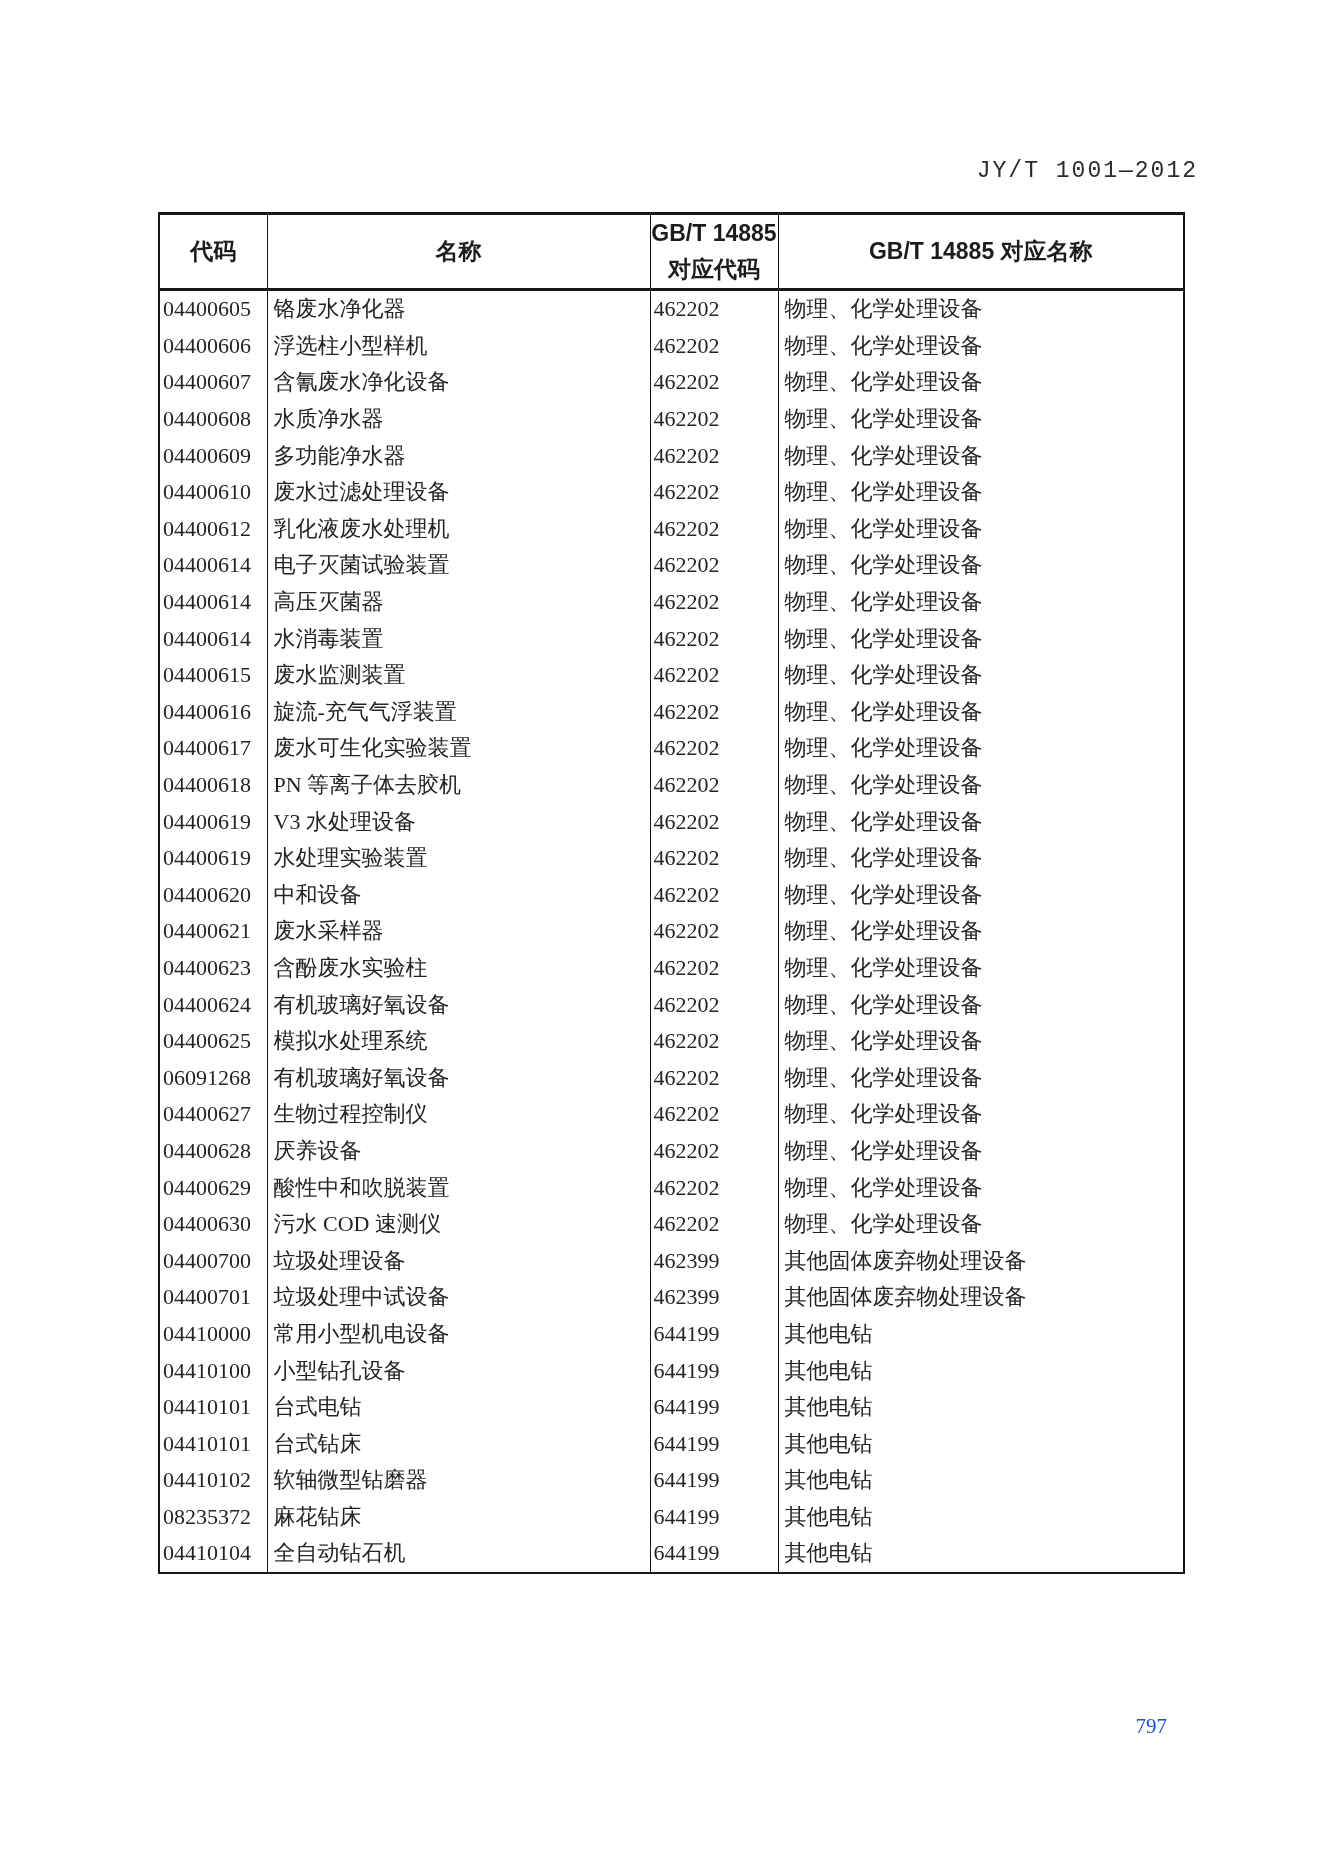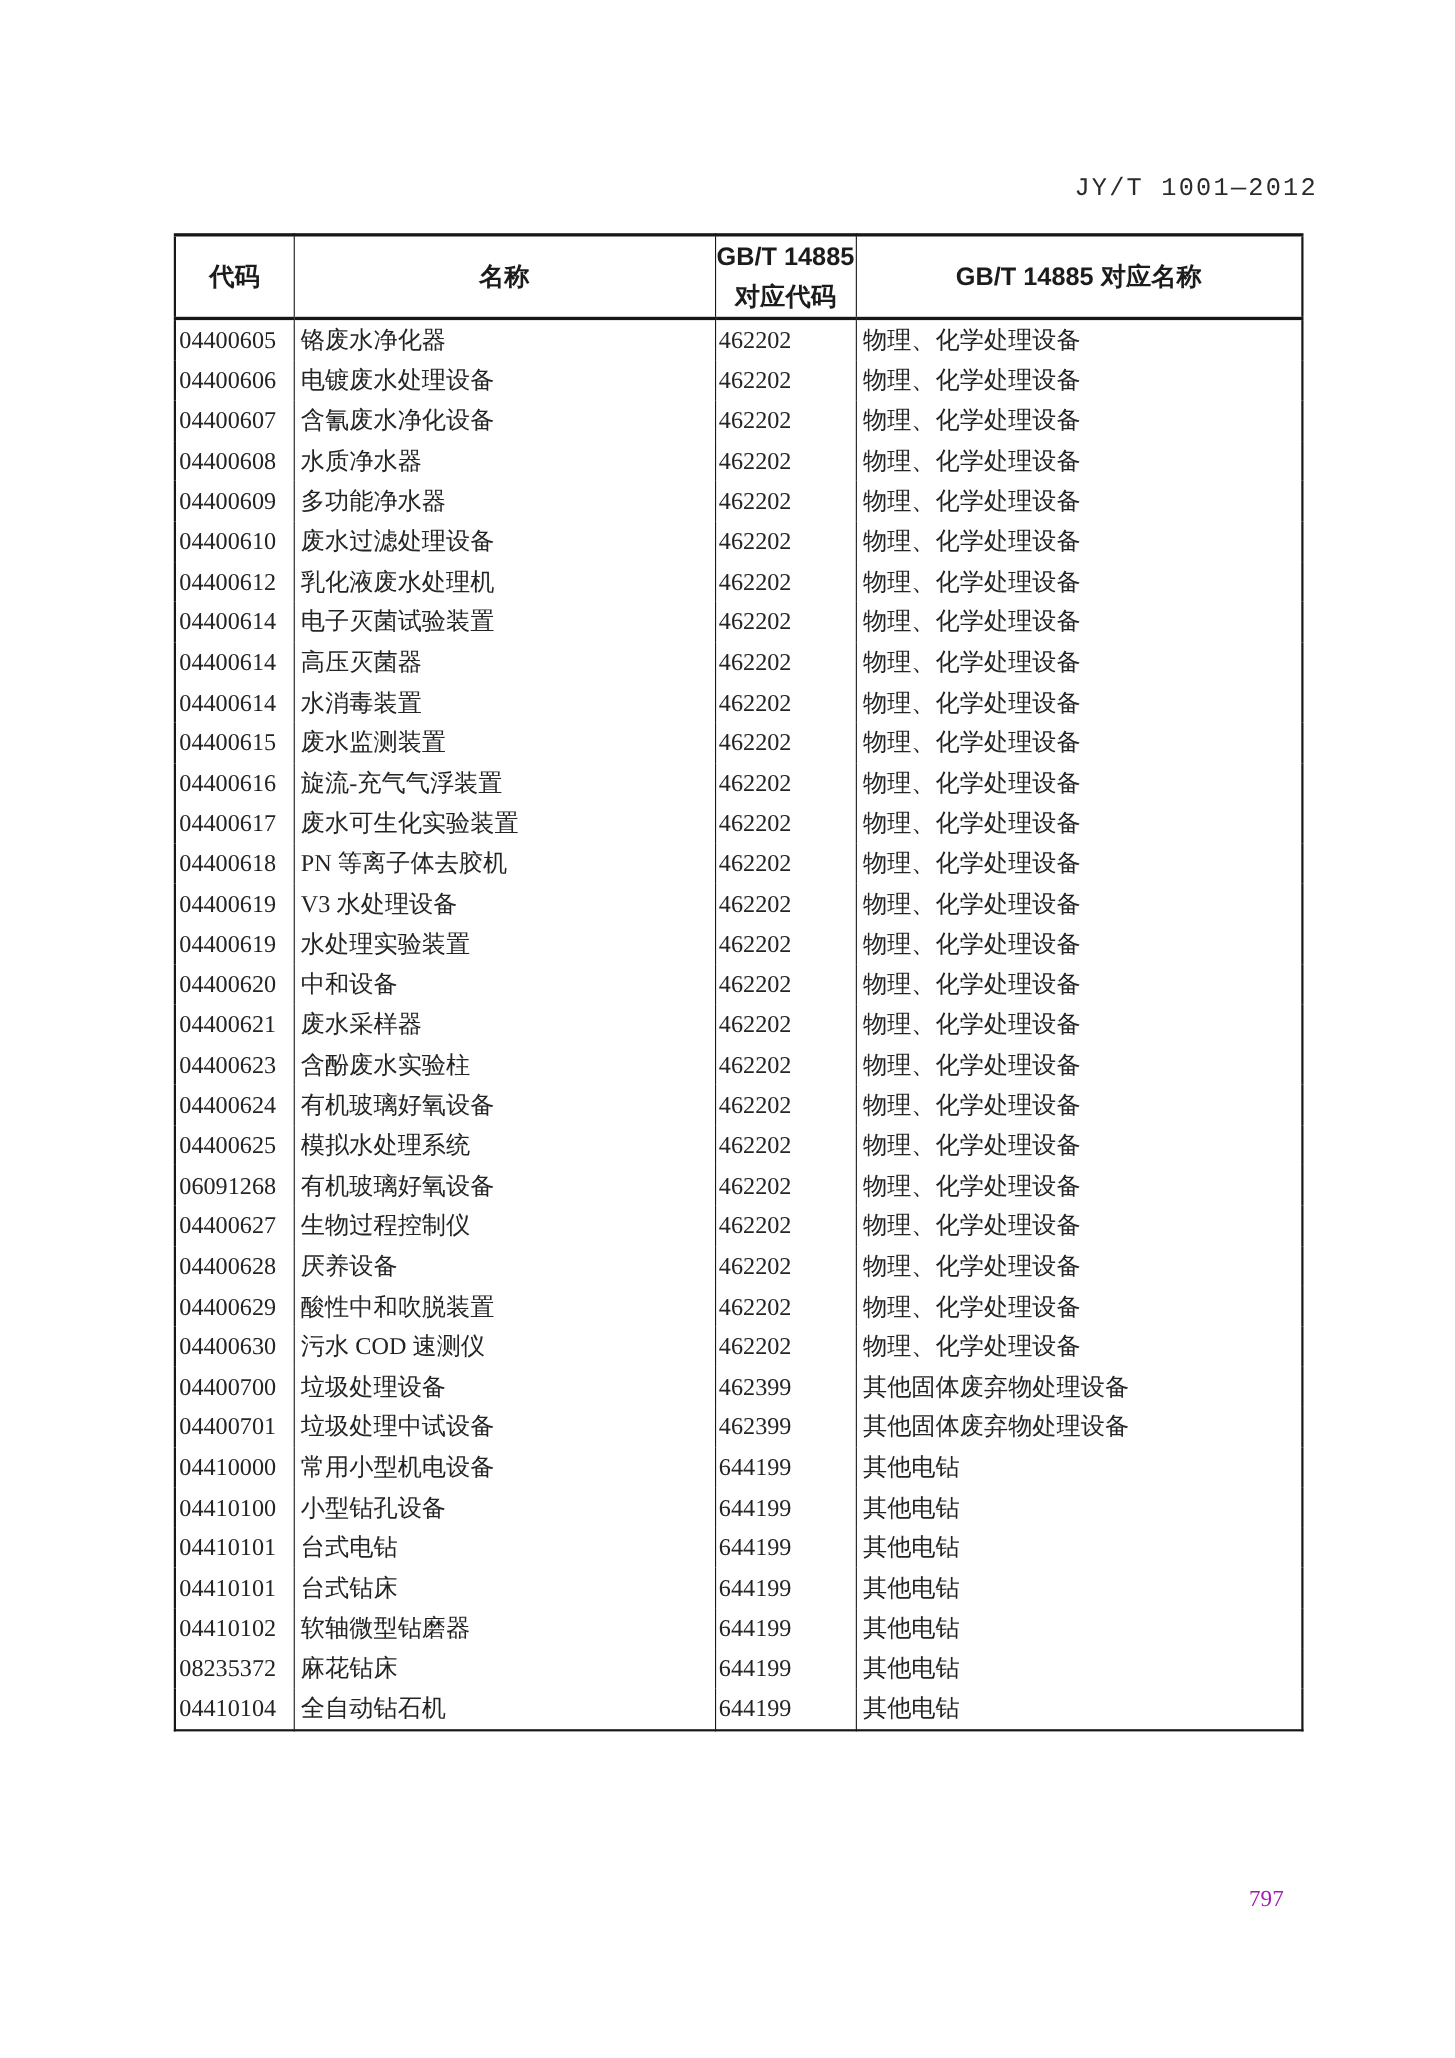--- a/index.html
+++ b/index.html
@@ -66,21 +66,21 @@
   }
   .doc-table tbody td.c1,
   .doc-table tbody td.c3 {
     padding-left: 6px;
   }
   .page-number {
     position: absolute;
     top: 1714px;
     right: 156px;
     font-size: 21px;
-    color: #a21caf;
+    color: #1d4ed8;
   }
 </style>
 </head>
 <body>
 
 <div class="std-number">JY/T 1001—2012</div>
 
 <table class="doc-table">
   <colgroup>
     <col class="c0">
@@ -107,21 +107,21 @@
   </thead>
   <tbody>
       <tr>
         <td class="c0">04400605</td>
         <td class="c1">铬废水净化器</td>
         <td class="c2">462202</td>
         <td class="c3">物理、化学处理设备</td>
       </tr>
       <tr>
         <td class="c0">04400606</td>
-        <td class="c1">电镀废水处理设备</td>
+        <td class="c1">浮选柱小型样机</td>
         <td class="c2">462202</td>
         <td class="c3">物理、化学处理设备</td>
       </tr>
       <tr>
         <td class="c0">04400607</td>
         <td class="c1">含氰废水净化设备</td>
         <td class="c2">462202</td>
         <td class="c3">物理、化学处理设备</td>
       </tr>
       <tr>

